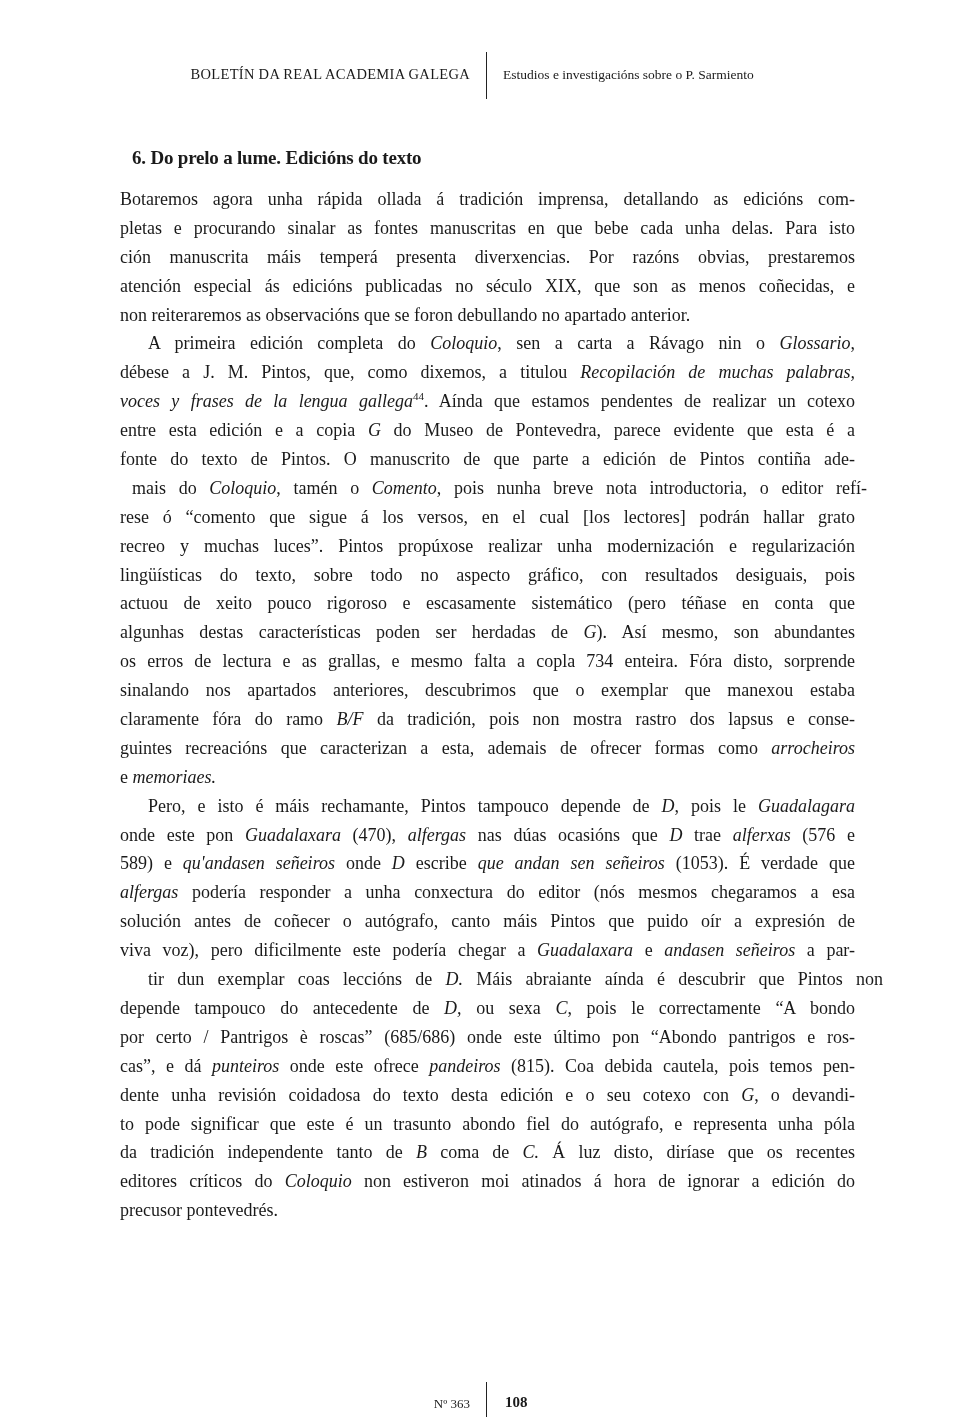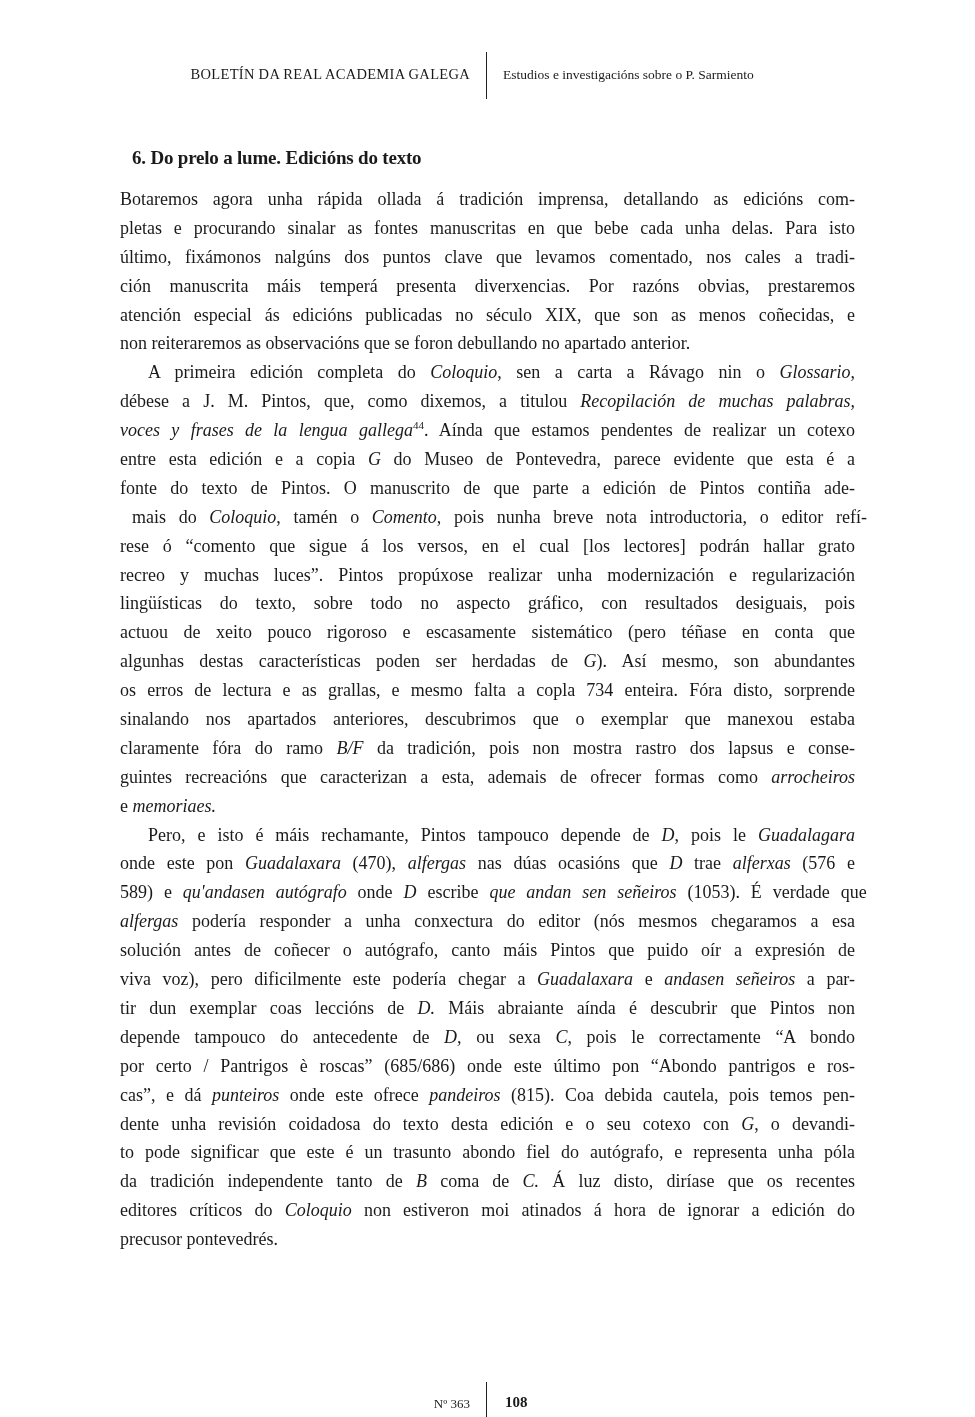--- a/index.html
+++ b/index.html
@@ -29,21 +29,20 @@
   <div class="rule"></div>
   <div class="right">Estudios e investigacións sobre o P. Sarmiento</div>
 </div>
 
 <div class="content">
   <h2 class="section-title">6. Do prelo a lume. Edicións do texto</h2>
   <div id="paragraphs">
       <div>
         <div class="line" style="text-align: left; text-align-last: left; word-spacing: 10.3835px;"><span>Botaremos agora unha rápida ollada á tradición imprensa, detallando as edicións com-</span></div>
         <div class="line" style="text-align: left; text-align-last: left; word-spacing: 7.33705px;"><span>pletas e procurando sinalar as fontes manuscritas en que bebe cada unha delas. Para isto</span></div>
-        <div class="line" style="text-align: left; text-align-last: left; word-spacing: 9.09375px;"><span>último, fixámonos nalgúns dos puntos clave que levamos comentado, nos cales a tradi-</span></div>
         <div class="line" style="text-align: left; text-align-last: left; word-spacing: 14.0781px;"><span>ción manuscrita máis temperá presenta diverxencias. Por razóns obvias, prestaremos</span></div>
         <div class="line" style="text-align: left; text-align-last: left; word-spacing: 8.36058px;"><span>atención especial ás edicións publicadas no século XIX, que son as menos coñecidas, e</span></div>
         <div class="line last" style="text-align: left; text-align-last: left;"><span>non reiteraremos as observacións que se foron debullando no apartado anterior.</span></div>
       </div>
       <div>
         <div class="line indent" style="text-align: left; text-align-last: left; word-spacing: 9.96995px;"><span>A primeira edición completa do </span><i>Coloquio</i><span>, sen a carta a Rávago nin o </span><i>Glossario</i><span>,</span></div>
         <div class="line" style="text-align: left; text-align-last: left; word-spacing: 8.58173px;"><span>débese a J. M. Pintos, que, como dixemos, a titulou </span><i>Recopilación de muchas palabras,</i></div>
         <div class="line" style="text-align: left; text-align-last: left; word-spacing: 6.83371px;"><i>voces y frases de la lengua gallega</i><sup>44</sup><span>. Aínda que estamos pendentes de realizar un cotexo</span></div>
         <div class="line" style="text-align: left; text-align-last: left; word-spacing: 8.17188px;"><span>entre esta edición e a copia </span><i>G</i><span> do Museo de Pontevedra, parece evidente que esta é a</span></div>
         <div class="line" style="text-align: left; text-align-last: left; word-spacing: 8.74375px;"><span>fonte do texto de Pintos. O manuscrito de que parte a edición de Pintos contiña ade-</span></div>
@@ -55,25 +54,25 @@
         <div class="line" style="text-align: left; text-align-last: left; word-spacing: 10.8793px;"><span>algunhas destas características poden ser herdadas de </span><i>G</i><span>). Así mesmo, son abundantes</span></div>
         <div class="line" style="text-align: left; text-align-last: left; word-spacing: 6.66992px;"><span>os erros de lectura e as grallas, e mesmo falta a copla 734 enteira. Fóra disto, sorprende</span></div>
         <div class="line" style="text-align: left; text-align-last: left; word-spacing: 12.1687px;"><span>sinalando nos apartados anteriores, descubrimos que o exemplar que manexou estaba</span></div>
         <div class="line" style="text-align: left; text-align-last: left; word-spacing: 8.90513px;"><span>claramente fóra do ramo </span><i>B/F</i><span> da tradición, pois non mostra rastro dos lapsus e conse-</span></div>
         <div class="line" style="text-align: left; text-align-last: left; word-spacing: 8.875px;"><span>guintes recreacións que caracterizan a esta, ademais de ofrecer formas como </span><i>arrocheiros</i></div>
         <div class="line last" style="text-align: left; text-align-last: left;"><span>e </span><i>memoriaes.</i></div>
       </div>
       <div>
         <div class="line indent" style="text-align: left; text-align-last: left; word-spacing: 7.46995px;"><span>Pero, e isto é máis rechamante, Pintos tampouco depende de </span><i>D</i><span>, pois le </span><i>Guadalagara</i></div>
         <div class="line" style="text-align: left; text-align-last: left; word-spacing: 7.1596px;"><span>onde este pon </span><i>Guadalaxara</i><span> (470), </span><i>alfergas</i><span> nas dúas ocasións que </span><i>D</i><span> trae </span><i>alferxas</i><span> (576 e</span></div>
-        <div class="line" style="text-align: left; text-align-last: left; word-spacing: 6.4375px;"><span>589) e </span><i>qu'andasen autógrafo</i><span> onde </span><i>D</i><span> escribe </span><i>que andan sen señeiros</i><span> (1053). É verdade que</span></div>
+        <div class="line" style="text-align: left; text-align-last: left; word-spacing: 6.4375px;"><span>589) e </span><i>qu'andasen señeiros</i><span> onde </span><i>D</i><span> escribe </span><i>que andan sen señeiros</i><span> (1053). É verdade que</span></div>
         <div class="line" style="text-align: left; text-align-last: left; word-spacing: 9.07161px;"><i>alfergas</i><span> podería responder a unha conxectura do editor (nós mesmos chegaramos a esa</span></div>
         <div class="line" style="text-align: left; text-align-last: left; word-spacing: 8.47656px;"><span>solución antes de coñecer o autógrafo, canto máis Pintos que puido oír a expresión de</span></div>
         <div class="line" style="text-align: left; text-align-last: left; word-spacing: 7.09375px;"><span>viva voz), pero dificilmente este podería chegar a </span><i>Guadalaxara</i><span> e </span><i>andasen señeiros</i><span> a par-</span></div>
-        <div class="line" style="text-align: left; text-align-last: left; word-spacing: 8.76228px;"><span>tir dun exemplar coas leccións de </span><i>D.</i><span> Máis abraiante aínda é descubrir que Pintos non</span></div>
+        <div class="line" style="text-align: left; text-align-last: left; word-spacing: 8.76228px; margin-left: 28px;"><span>tir dun exemplar coas leccións de </span><i>D.</i><span> Máis abraiante aínda é descubrir que Pintos non</span></div>
         <div class="line" style="text-align: left; text-align-last: left; word-spacing: 10.131px;"><span>depende tampouco do antecedente de </span><i>D,</i><span> ou sexa </span><i>C</i><span>, pois le correctamente “A bondo</span></div>
         <div class="line" style="text-align: left; text-align-last: left; word-spacing: 7.22433px;"><span>por certo / Pantrigos è roscas” (685/686) onde este último pon “Abondo pantrigos e ros-</span></div>
         <div class="line" style="text-align: left; text-align-last: left; word-spacing: 6px;"><span>cas”, e dá </span><i>punteiros</i><span> onde este ofrece </span><i>pandeiros</i><span> (815). Coa debida cautela, pois temos pen-</span></div>
         <div class="line" style="text-align: left; text-align-last: left; word-spacing: 7.67812px;"><span>dente unha revisión coidadosa do texto desta edición e o seu cotexo con </span><i>G</i><span>, o devandi-</span></div>
         <div class="line" style="text-align: left; text-align-last: left; word-spacing: 6.41458px;"><span>to pode significar que este é un trasunto abondo fiel do autógrafo, e representa unha póla</span></div>
         <div class="line" style="text-align: left; text-align-last: left; word-spacing: 8.71146px;"><span>da tradición independente tanto de </span><i>B</i><span> coma de </span><i>C.</i><span> Á luz disto, diríase que os recentes</span></div>
         <div class="line" style="text-align: left; text-align-last: left; word-spacing: 7.72321px;"><span>editores críticos do </span><i>Coloquio</i><span> non estiveron moi atinados á hora de ignorar a edición do</span></div>
         <div class="line last" style="text-align: left; text-align-last: left;"><span>precusor pontevedrés.</span></div>
       </div>
     </div>

